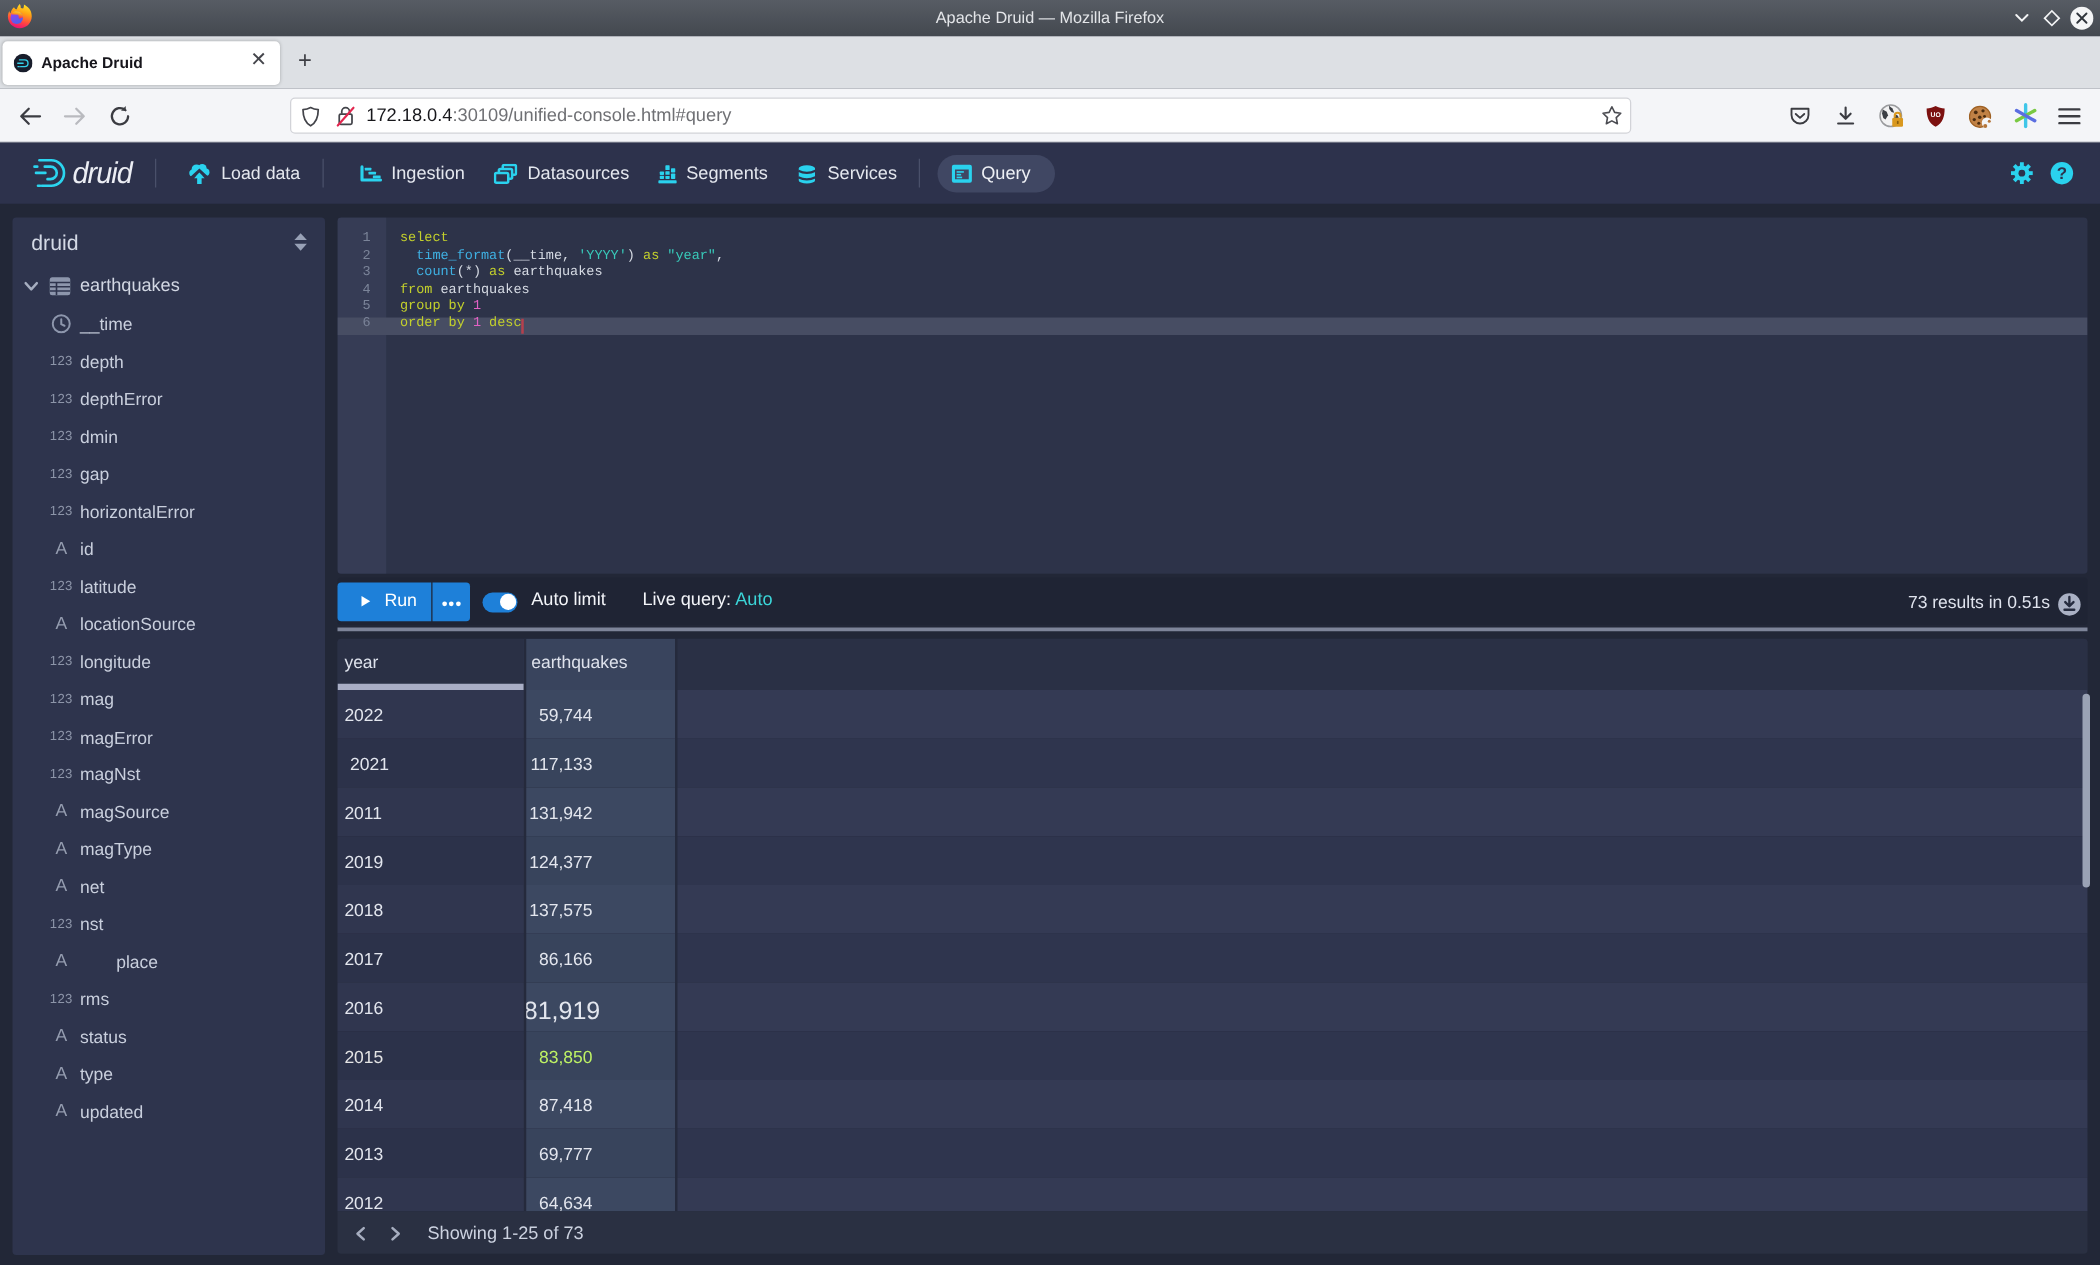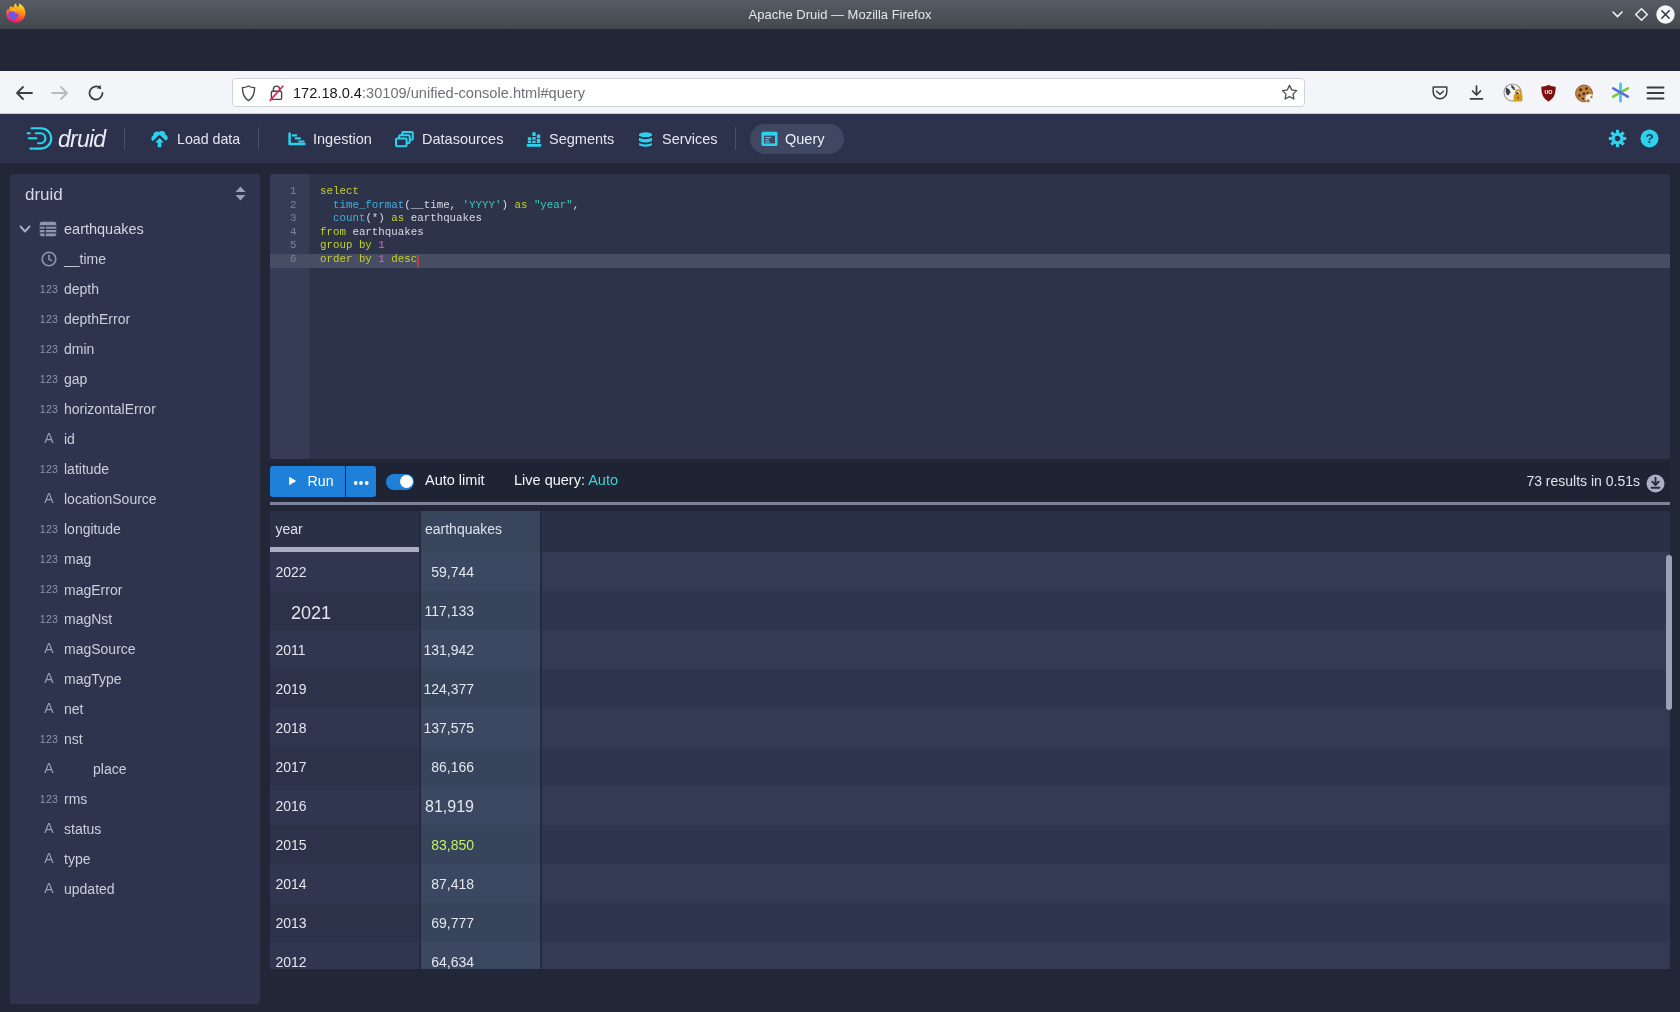--- a/index.html
+++ b/index.html
@@ -45,20 +45,36 @@
     </svg>
     <svg class="abs" style="left:1634px;top:7px;" width="15" height="15" viewBox="0 0 15 15">
       <rect x="3.4" y="3.4" width="8.2" height="8.2" transform="rotate(45 7.5 7.5)" stroke="#f2f3f4" stroke-width="1.4" fill="none"></rect>
     </svg>
     <svg class="abs" style="left:1656px;top:5px;" width="19" height="19" viewBox="0 0 19 19">
       <circle cx="9.5" cy="9.5" r="9.2" fill="#f4f5f6"></circle>
       <path d="M5.8 5.8 L13.2 13.2 M13.2 5.8 L5.8 13.2" stroke="#30353c" stroke-width="1.5" stroke-linecap="round"></path>
     </svg>
   </div>
 
+  <div class="abs" id="tabbar" style="left:0;top:29px;width:1680px;height:42px;background:#dde0e4;">
+    <div class="abs" style="left:2px;top:4px;width:222px;height:35px;background:#ffffff;
+         border-radius:4px;box-shadow:0 0 3px rgba(0,0,0,.25);"></div>
+
+    <svg class="abs" style="left:11px;top:14px;" width="15" height="15" viewBox="0 0 15 15">
+      <circle cx="7.5" cy="7.5" r="7.5" fill="#181d2b"></circle>
+      <path d="M4.6 4.9 h4.1 a2.7 2.7 0 0 1 0 5.4 h-3.2" stroke="#35d0e8" stroke-width="1.1" fill="none" stroke-linecap="round"></path>
+      <path d="M3.2 7.6 h4.3" stroke="#35d0e8" stroke-width="1.1" stroke-linecap="round"></path>
+      <path d="M3.4 10.3 h1.0" stroke="#35d0e8" stroke-width="1.1" stroke-linecap="round"></path>
+    </svg>
+    <div class="abs" style="left:33px;top:13.5px;color:#16151b;font-size:12.5px;font-weight:700;">Apache Druid</div>
+    <div class="abs" style="left:196px;top:9px;width:22px;height:22px;color:#44454b;font-size:16px;
+         text-align:center;line-height:22px;">✕</div>
+    <div class="abs" style="left:233px;top:9px;width:22px;height:22px;color:#3d3e44;font-size:19px;
+         font-weight:400;text-align:center;line-height:21px;">+</div>
+  </div>
 
   <div class="abs" id="navbar" style="left:0;top:71px;width:1680px;height:43px;background:#f4f5f8;border-bottom:1px solid #c9ccd2;">
     <div class="abs" style="left:232px;top:7px;width:1073px;height:29px;background:#ffffff;
          border:1px solid #d2d3d8;border-radius:4px;"></div>
     <div class="abs" style="left:293px;top:13.5px;font-size:14.6px;color:#17171b;white-space:nowrap;">172.18.0.4<span style="color:#6f7074">:30109/unified-console.html#query</span></div>
 
     <svg class="abs" style="left:14px;top:13px;" width="20" height="18" viewBox="0 0 20 18">
       <path d="M18 9 H3 M9 3 L3 9 L9 15" stroke="#3b3c42" stroke-width="1.8" fill="none" stroke-linecap="round" stroke-linejoin="round"></path>
     </svg>
     <svg class="abs" style="left:50px;top:13px;" width="20" height="18" viewBox="0 0 20 18">
@@ -347,21 +363,21 @@
     <div class="abs" style="left:0;top:36px;width:149px;height:5px;background:#a9aec5;"></div>
     <div class="abs" style="left:0;top:41px;width:149px;height:39px;background:#30364f;"></div>
     <div class="abs" style="left:149px;top:41px;width:121px;height:39px;background:#3c4861;"></div>
     <div class="abs" style="left:270px;top:41px;width:1130px;height:39px;background:#343a54;"></div>
     <div class="abs" style="left:5.5px;top:53px;color:#e3e6ee;font-size:14px;">2022</div>
     <div class="abs" style="left:149px;top:53px;width:55px;text-align:right;color:#e3e6ee;font-size:14px;">59,744</div>
     <div class="abs" style="left:0;top:80.0px;width:1400px;height:1.5px;background:#252a3c;"></div>
     <div class="abs" style="left:0;top:80px;width:149px;height:39px;background:#2c324a;"></div>
     <div class="abs" style="left:149px;top:80px;width:121px;height:39px;background:#38445c;"></div>
     <div class="abs" style="left:270px;top:80px;width:1130px;height:39px;background:#2f354e;"></div>
-    <div class="abs" style="left:21px;top:92px;color:#e3e6ee;font-size:18px;">2021</div>
+    <div class="abs" style="left:10px;top:92px;color:#e3e6ee;font-size:14px;">2021</div>
     <div class="abs" style="left:149px;top:92px;width:55px;text-align:right;color:#e3e6ee;font-size:14px;">117,133</div>
     <div class="abs" style="left:0;top:119.0px;width:1400px;height:1.5px;background:#252a3c;"></div>
     <div class="abs" style="left:0;top:119px;width:149px;height:39px;background:#30364f;"></div>
     <div class="abs" style="left:149px;top:119px;width:121px;height:39px;background:#3c4861;"></div>
     <div class="abs" style="left:270px;top:119px;width:1130px;height:39px;background:#343a54;"></div>
     <div class="abs" style="left:5.5px;top:131px;color:#e3e6ee;font-size:14px;">2011</div>
     <div class="abs" style="left:149px;top:131px;width:55px;text-align:right;color:#e3e6ee;font-size:14px;">131,942</div>
     <div class="abs" style="left:0;top:158.0px;width:1400px;height:1.5px;background:#252a3c;"></div>
     <div class="abs" style="left:0;top:158px;width:149px;height:39px;background:#2c324a;"></div>
     <div class="abs" style="left:149px;top:158px;width:121px;height:39px;background:#38445c;"></div>
@@ -378,21 +394,21 @@
     <div class="abs" style="left:0;top:236px;width:149px;height:39px;background:#2c324a;"></div>
     <div class="abs" style="left:149px;top:236px;width:121px;height:39px;background:#38445c;"></div>
     <div class="abs" style="left:270px;top:236px;width:1130px;height:39px;background:#2f354e;"></div>
     <div class="abs" style="left:5.5px;top:248px;color:#e3e6ee;font-size:14px;">2017</div>
     <div class="abs" style="left:149px;top:248px;width:55px;text-align:right;color:#e3e6ee;font-size:14px;">86,166</div>
     <div class="abs" style="left:0;top:275.0px;width:1400px;height:1.5px;background:#252a3c;"></div>
     <div class="abs" style="left:0;top:275px;width:149px;height:39px;background:#30364f;"></div>
     <div class="abs" style="left:149px;top:275px;width:121px;height:39px;background:#3c4861;"></div>
     <div class="abs" style="left:270px;top:275px;width:1130px;height:39px;background:#343a54;"></div>
     <div class="abs" style="left:5.5px;top:287px;color:#e3e6ee;font-size:14px;">2016</div>
-    <div class="abs" style="left:149px;top:287px;width:55px;text-align:right;color:#e3e6ee;font-size:16px;">81,919</div>
+    <div class="abs" style="left:149px;top:287px;width:55px;text-align:right;color:#e3e6ee;font-size:20px;">81,919</div>
     <div class="abs" style="left:0;top:314.0px;width:1400px;height:1.5px;background:#252a3c;"></div>
     <div class="abs" style="left:0;top:314px;width:149px;height:39px;background:#2c324a;"></div>
     <div class="abs" style="left:149px;top:314px;width:121px;height:39px;background:#38445c;"></div>
     <div class="abs" style="left:270px;top:314px;width:1130px;height:39px;background:#2f354e;"></div>
     <div class="abs" style="left:5.5px;top:326px;color:#e5e5e5;font-size:14px;">2015</div>
     <div class="abs" style="left:149px;top:326px;width:55px;text-align:right;color:#bef264;font-size:14px;">83,850</div>
     <div class="abs" style="left:0;top:353.0px;width:1400px;height:1.5px;background:#252a3c;"></div>
     <div class="abs" style="left:0;top:353px;width:149px;height:39px;background:#30364f;"></div>
     <div class="abs" style="left:149px;top:353px;width:121px;height:39px;background:#3c4861;"></div>
     <div class="abs" style="left:270px;top:353px;width:1130px;height:39px;background:#343a54;"></div>
@@ -408,16 +424,25 @@
     <div class="abs" style="left:0;top:431px;width:149px;height:39px;background:#30364f;"></div>
     <div class="abs" style="left:149px;top:431px;width:121px;height:39px;background:#3c4861;"></div>
     <div class="abs" style="left:270px;top:431px;width:1130px;height:39px;background:#343a54;"></div>
     <div class="abs" style="left:5.5px;top:443px;color:#e3e6ee;font-size:14px;">2012</div>
     <div class="abs" style="left:149px;top:443px;width:55px;text-align:right;color:#e3e6ee;font-size:14px;">64,634</div>
 
     <div class="abs" style="left:149px;top:0;width:1.5px;height:458px;background:#252a3c;"></div>
     <div class="abs" style="left:270px;top:0;width:1.5px;height:458px;background:#252a3c;"></div>
   </div>
 
+  <div class="abs" id="tfooter" style="left:270px;top:969px;width:1400px;height:34px;background:#2a3042;border-radius:0 0 3px 3px;">
+    <svg class="abs" style="left:13px;top:12px;" width="11" height="12" viewBox="0 0 11 12">
+      <path d="M8 1.5 L3 6 L8 10.5" stroke="#a6adbf" stroke-width="2" fill="none" stroke-linecap="round" stroke-linejoin="round"></path>
+    </svg>
+    <svg class="abs" style="left:41px;top:12px;" width="11" height="12" viewBox="0 0 11 12">
+      <path d="M3 1.5 L8 6 L3 10.5" stroke="#a6adbf" stroke-width="2" fill="none" stroke-linecap="round" stroke-linejoin="round"></path>
+    </svg>
+    <div class="abs" style="left:72px;top:10px;color:#ccd2e0;font-size:14.5px;">Showing 1-25 of 73</div>
+  </div>
 
   <div class="abs" style="left:1666px;top:555px;width:6px;height:155px;background:#9aa2b5;border-radius:3px;"></div>
 
 </div>
 
 </body></html>

